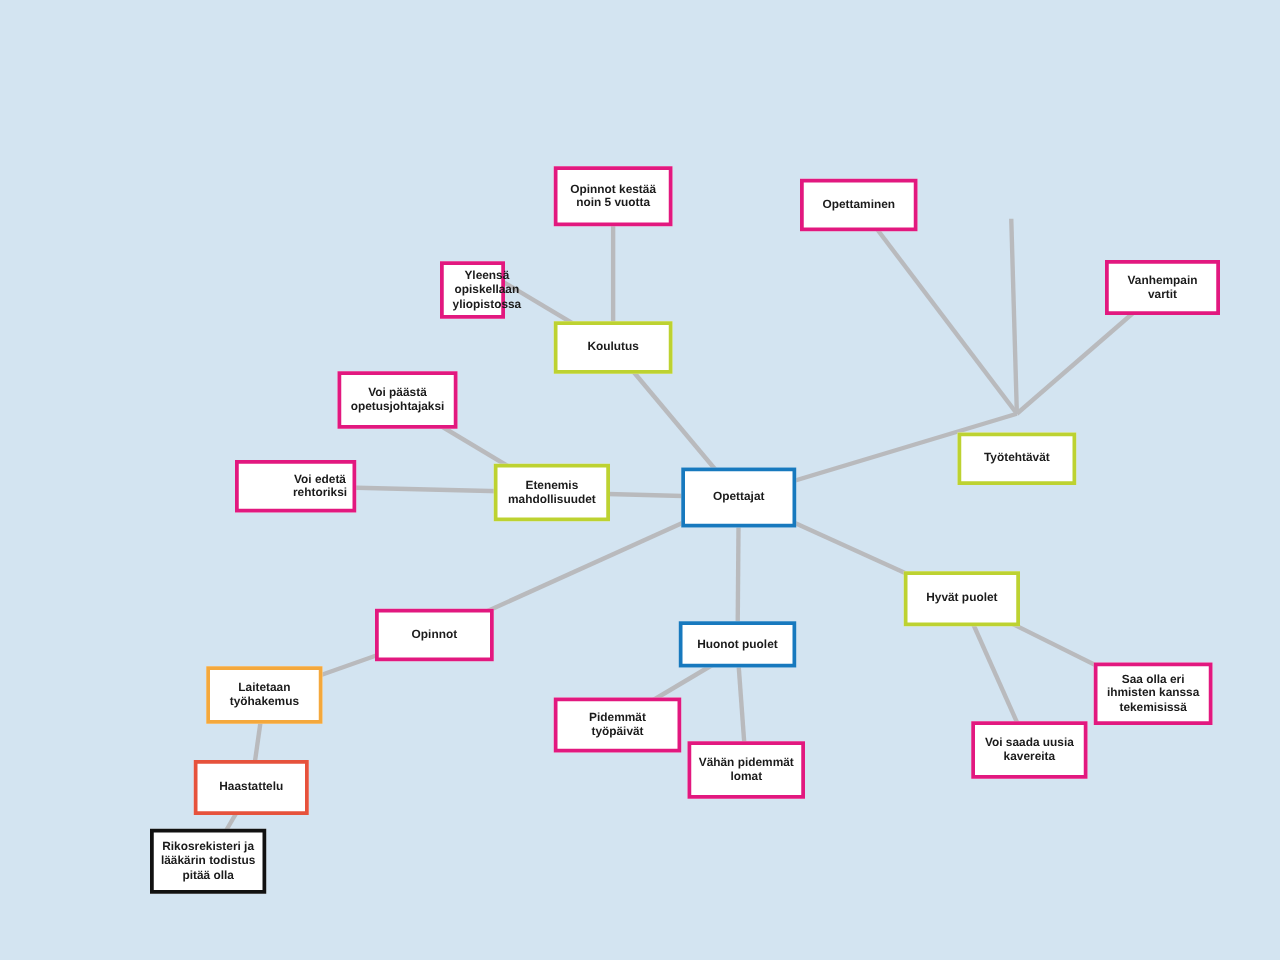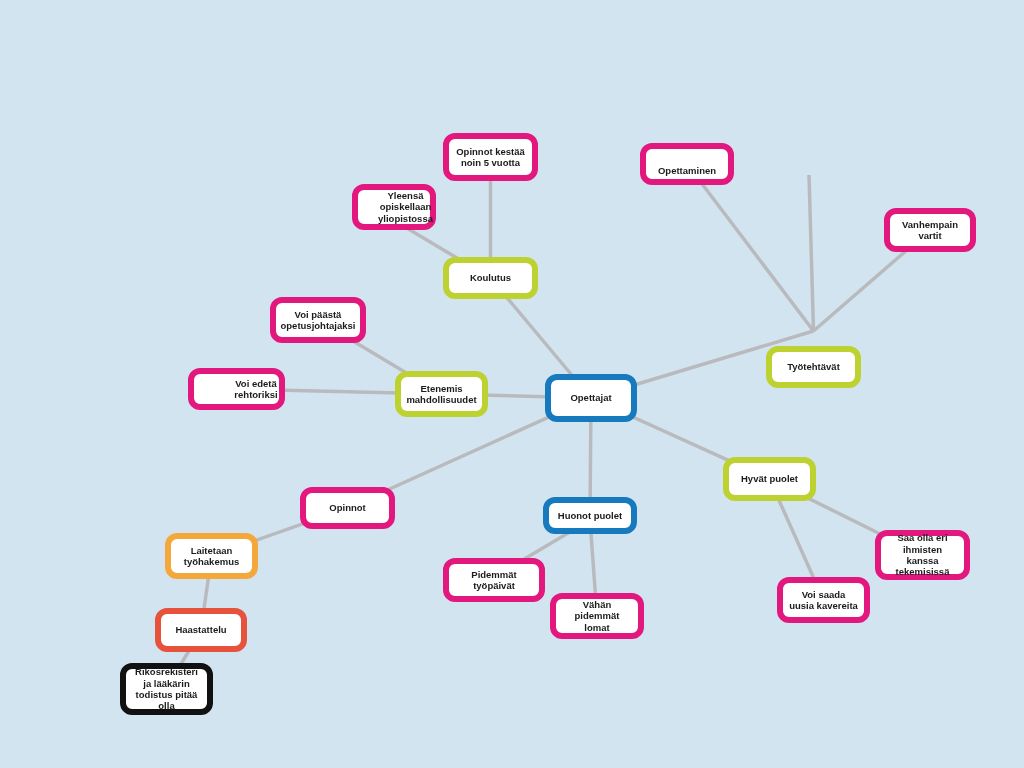--- a/index.html
+++ b/index.html
@@ -24,22 +24,22 @@
     left: 0;
     top: 0;
     width: 100%;
     height: 100%;
     z-index: 2;
   }
   .node {
     position: absolute;
     box-sizing: border-box;
     background: #ffffff;
-    border: 6px solid #d946ef;
-    border-radius: 12px;
+    border: 3px solid #d946ef;
+    border-radius: 0;
     display: flex;
     align-items: center;
     justify-content: center;
     text-align: center;
     padding: 3px 5px;
     cursor: pointer;
   }
   .node span {
     font-size: 9.5px;
     font-weight: bold;
@@ -76,27 +76,27 @@
   <div id="nodes">
       <div class="node" style="left: 545px; top: 374px; width: 92px; height: 48px; border-color: rgb(23, 121, 190);">
         <span>Opettajat</span>
       </div>
       <div class="node" style="left: 443px; top: 257px; width: 95px; height: 42px; border-color: rgb(189, 210, 49);">
         <span>Koulutus</span>
       </div>
       <div class="node" style="left: 443px; top: 133px; width: 95px; height: 48px; border-color: rgb(226, 24, 127);">
         <span>Opinnot kestää noin 5 vuotta</span>
       </div>
-      <div class="node" style="left: 352px; top: 184px; width: 84px; height: 46px; border-color: rgb(226, 24, 127); padding-left: 28px;">
+      <div class="node" style="left: 352px; top: 209px; width: 52px; height: 46px; border-color: rgb(226, 24, 127); padding-left: 28px;">
         <span>Yleensä opiskellaan yliopistossa</span>
       </div>
       <div class="node" style="left: 766px; top: 310px; width: 95px; height: 42px; border-color: rgb(189, 210, 49); margin-top: 36px;">
         <span>Työtehtävät</span>
       </div>
-      <div class="node" style="left: 640px; top: 143px; width: 94px; height: 42px; border-color: rgb(226, 24, 127); align-items: flex-end;">
+      <div class="node" style="left: 640px; top: 143px; width: 94px; height: 42px; border-color: rgb(226, 24, 127);">
         <span>Opettaminen</span>
       </div>
       <div class="node" style="left: 884px; top: 208px; width: 92px; height: 44px; border-color: rgb(226, 24, 127);">
         <span>Vanhempain vartit</span>
       </div>
       <div class="node" style="left: 395px; top: 371px; width: 93px; height: 46px; border-color: rgb(189, 210, 49);">
         <span>Etenemis mahdollisuudet</span>
       </div>
       <div class="node" style="left: 270px; top: 297px; width: 96px; height: 46px; border-color: rgb(226, 24, 127);">
         <span>Voi päästä opetusjohtajaksi</span>

